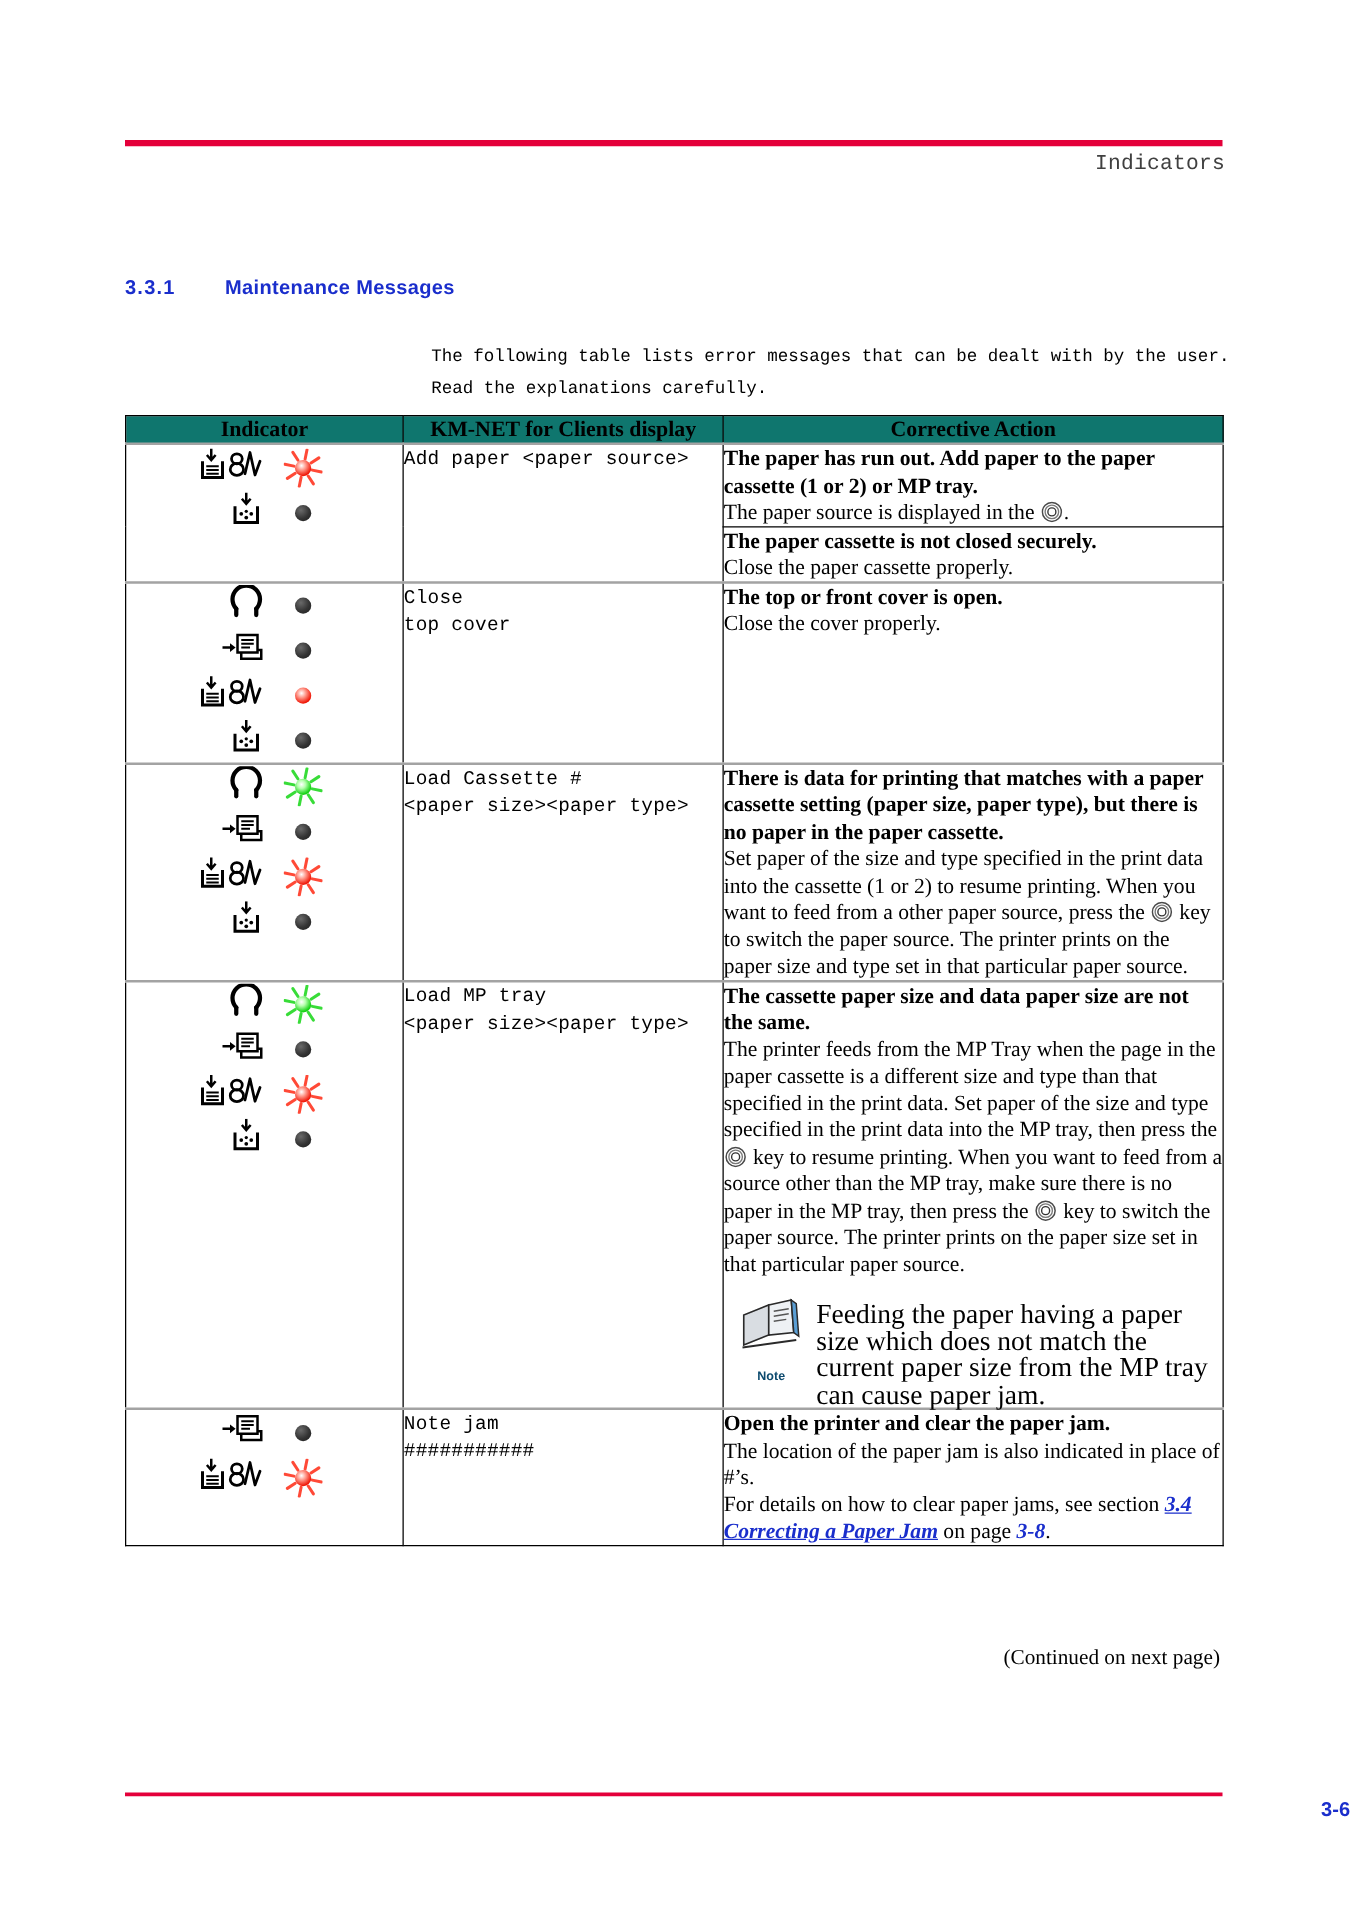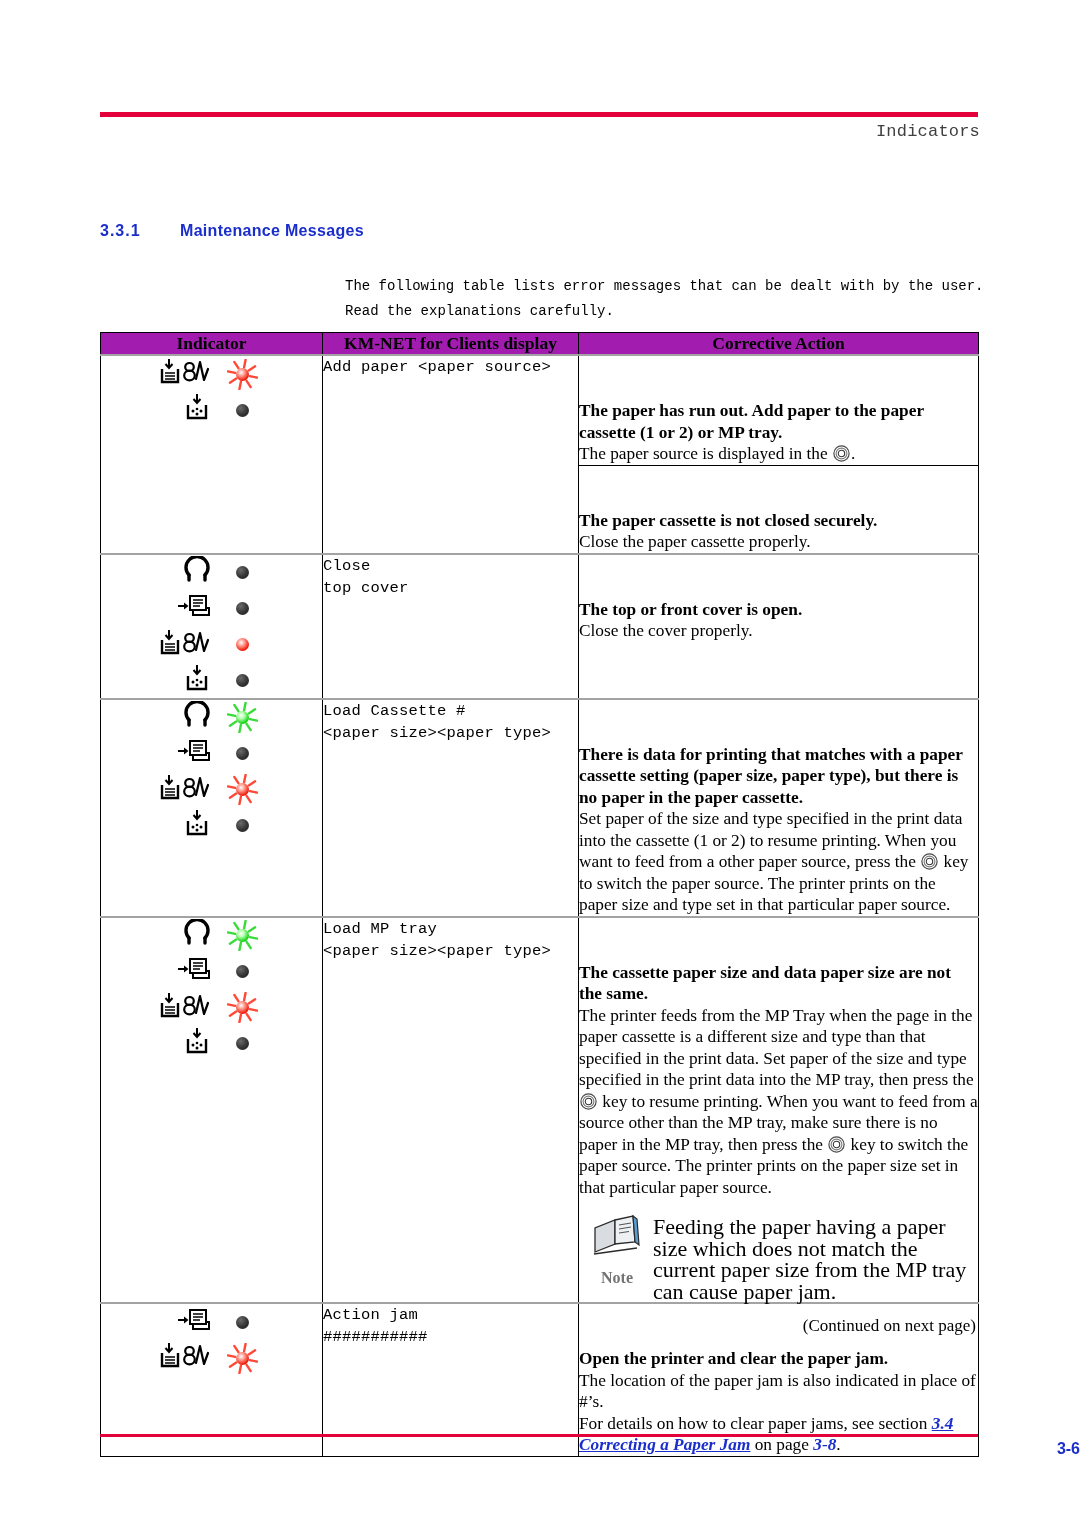--- a/index.html
+++ b/index.html
@@ -72,21 +72,21 @@
   .tbl td, .tbl th {
     border: 1px solid #000;
     vertical-align: top;
     padding: 0;
   }
   .c1 { width: 222px; }
   .c2 { width: 256px; }
   .c3 { width: 400px; }
 
   thead th {
-    background: #a21caf;
+    background: #0f766e;
     text-align: center;
     font-weight: bold;
     font-size: 17.5px;
     padding: 5px 0 6px 0;
     border-bottom: 3px solid #000;
     font-family: "Liberation Serif", serif;
     margin-top: 13px;
   }
 
   .rowgroup { border-top: 2px solid #a3a3a3; }
@@ -144,21 +144,21 @@
     white-space: pre;
     letter-spacing: .2px;
   }
 
   
   .act {
     padding: 8px 14px 10px 12px;
     font-size: 17.3px;
     line-height: 21.5px;
   }
-  .act .lead { font-weight: bold; margin-top: 44px; }
+  .act .lead { font-weight: bold; }
   .act p { margin: 0; }
 
   .keybtn {
     display: inline-block;
     width: 17px; height: 17px;
     vertical-align: -3px;
     margin: 0 1px;
   }
 
   
@@ -167,24 +167,24 @@
     align-items: flex-start;
     margin-top: 16px;
     padding-left: 2px;
   }
   .note-icon-wrap {
     width: 72px;
     flex: 0 0 72px;
     text-align: center;
   }
   .note-label {
-    font-family: Liberation Serif, serif;
+    font-family: Liberation Sans, sans-serif;
     font-weight: bold;
-    font-size: 16px;
-    color: #737373;
+    font-size: 10px;
+    color: #0c4a6e;
     margin-top: -1px;
   }
   .note-text {
     font-size: 22px;
     line-height: 21.5px;
     padding-top: 2px;
   }
 
   .link {
     color: #1A2ECC;
@@ -643,21 +643,21 @@
                     <line x1="11.4" y1="9.2" x2="7.3" y2="2.9" stroke="#ff2a14" stroke-width="2.4" stroke-linecap="round" opacity="0.85"></line>
                     <line x1="17.1" y1="8.2" x2="18.6" y2="0.8" stroke="#ff2a14" stroke-width="2.4" stroke-linecap="round" opacity="0.85"></line>
                     <line x1="21.8" y1="11.4" x2="28.1" y2="7.3" stroke="#ff2a14" stroke-width="2.4" stroke-linecap="round" opacity="0.85"></line>
                   </svg>
                   <span class="bulb"></span>
                 </span>
               </span>
             </div>
           </div>
         </td>
-        <td class="disp" rowspan="1">Action jam
+        <td class="disp" rowspan="1">Note jam
 ###########</td>
         <td class="act">
           <p class="lead">Open the printer and clear the paper jam.</p>
           <p>The location of the paper jam is also indicated in place of #’s.<br>For details on how to clear paper jams, see section <span class="link">3.4 Correcting a Paper Jam</span> on page <span class="pagelink">3-8</span>.</p>
         </td>
       </tr>
     </tbody>
 </table>
 
 <div class="continued">(Continued on next page)</div>

